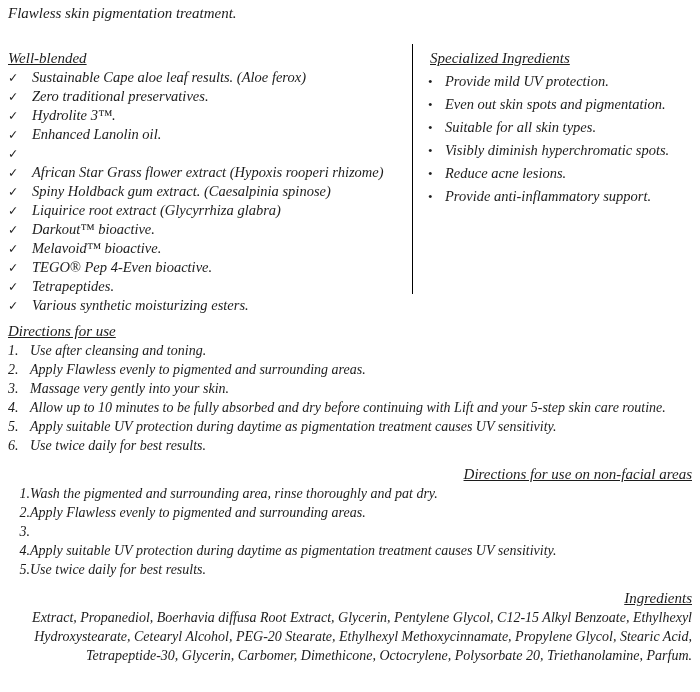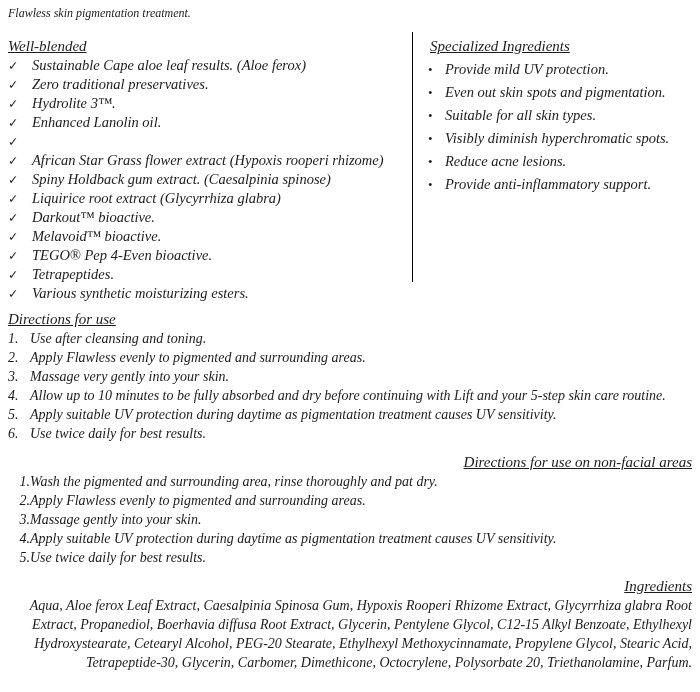--- a/index.html
+++ b/index.html
@@ -8,37 +8,37 @@
     height: 692px;
     background: #ffffff;
     color: #1c1c1c;
     font-family: "Liberation Serif", serif;
     font-style: italic;
     overflow: hidden;
   }
   .page { padding: 4px 8px 0 8px; }
 
   .title {
-    font-size: 12px;
+    font-size: 15px;
     line-height: 19px;
     white-space: nowrap;
   }
 
   .heading {
     font-size: 15px;
     line-height: 19px;
     text-decoration: underline;
     white-space: nowrap;
   }
 
   
   .columns {
     position: relative;
     display: flex;
-    margin-top: 14px;
+    margin-top: 26px;
   }
   .col-left { width: 404px; flex: none; }
   .v-divider {
     position: absolute;
     left: 404px;
     top: -5px;
     width: 1px;
     height: 250px;
     background: #000000;
   }
@@ -224,36 +224,34 @@
       <div class="row">
           <span class="num">1.</span>
           <span>Wash the pigmented and surrounding area, rinse thoroughly and pat dry.</span>
         </div>
       <div class="row">
           <span class="num">2.</span>
           <span>Apply Flawless evenly to pigmented and surrounding areas.</span>
         </div>
       <div class="row">
           <span class="num">3.</span>
-          <span>Massage gently into your skin.</span>
         </div>
       <div class="row">
           <span class="num">4.</span>
           <span>Apply suitable UV protection during daytime as pigmentation treatment causes UV sensitivity.</span>
         </div>
       <div class="row">
           <span class="num">5.</span>
           <span>Use twice daily for best results.</span>
         </div>
     </div>
   </div>
 
   <div class="section">
     <div class="heading">Ingredients</div>
     <div class="ingredients-text">
-      <div class="line">Aqua, Aloe ferox Leaf Extract, Caesalpinia Spinosa Gum, Hypoxis Rooperi Rhizome Extract, Glycyrrhiza glabra Root</div>
       <div class="line">Extract, Propanediol, Boerhavia diffusa Root Extract, Glycerin, Pentylene Glycol, C12-15 Alkyl Benzoate, Ethylhexyl</div>
       <div class="line">Hydroxystearate, Cetearyl Alcohol, PEG-20 Stearate, Ethylhexyl Methoxycinnamate, Propylene Glycol, Stearic Acid,</div>
       <div class="line">Tetrapeptide-30, Glycerin, Carbomer, Dimethicone, Octocrylene, Polysorbate 20, Triethanolamine, Parfum.</div>
     </div>
   </div>
 
 </div>
 
 </body></html>

